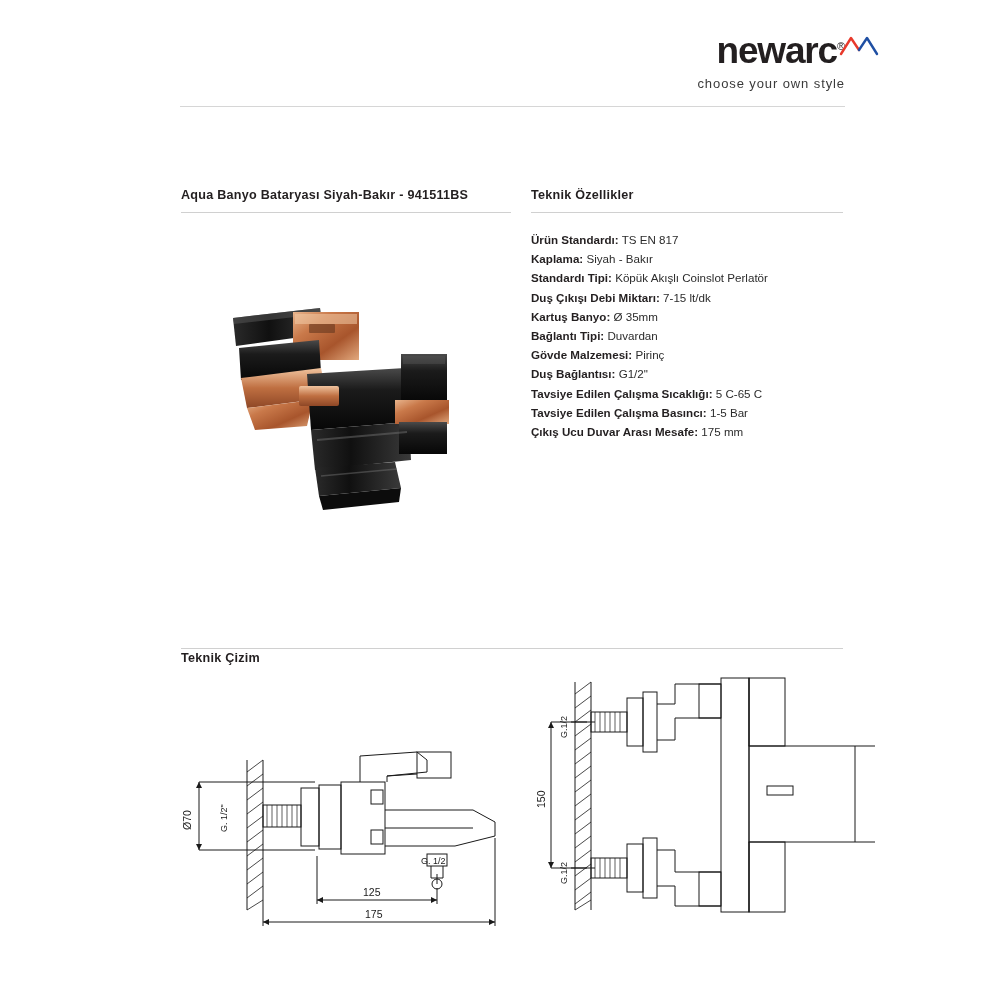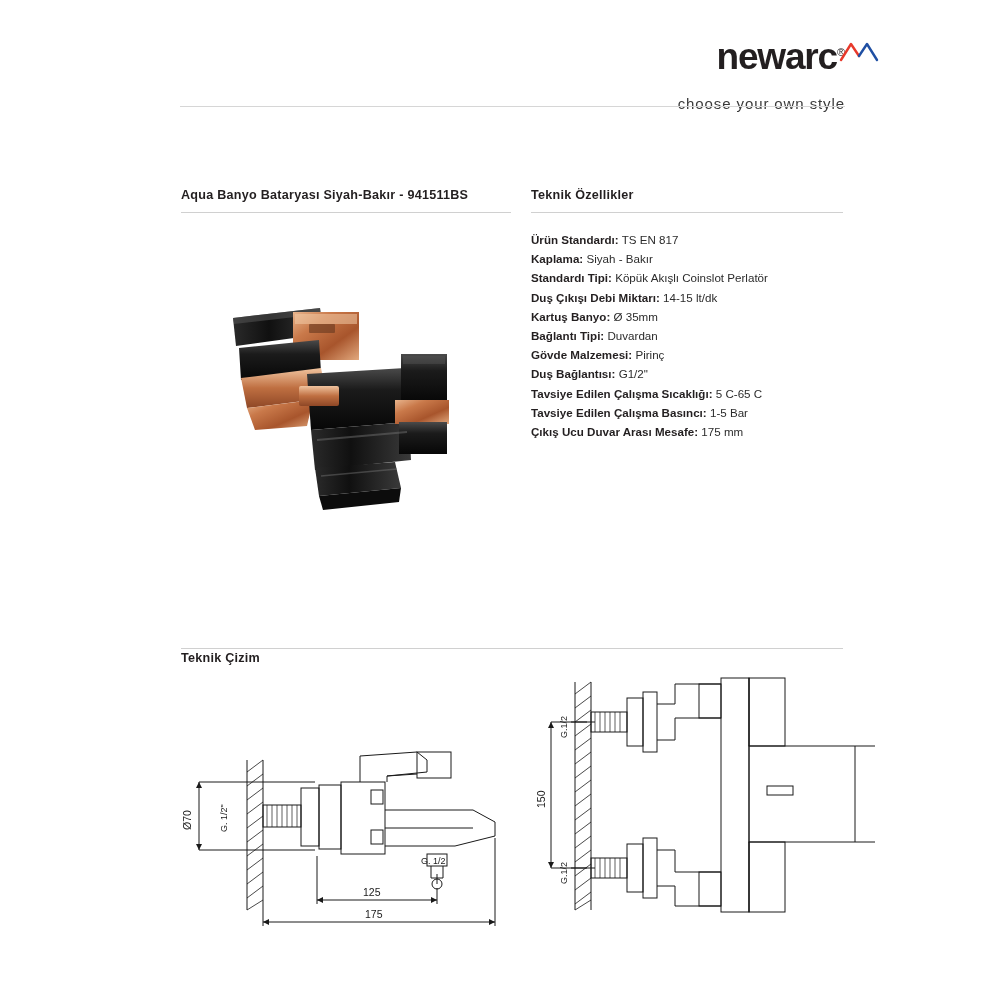--- a/index.html
+++ b/index.html
@@ -16,21 +16,21 @@
     position: relative;
     width: 1000px;
     height: 1000px;
     overflow: hidden;
   }
 
   
   .brand {
     position: absolute;
     right: 155px;
-    top: 38px;
+    top: 32px;
     text-align: right;
     width: 260px;
   }
   .brand-logo {
     font-size: 37px;
     font-weight: bold;
     letter-spacing: -1.2px;
     line-height: 1;
     color: #231f20;
     position: relative;
@@ -43,22 +43,22 @@
     letter-spacing: 0;
   }
   .brand-swoosh {
     position: absolute;
     left: 122px;
     top: 4px;
     width: 46px;
     height: 20px;
   }
   .brand-tag {
-    margin-top: 20px;
-    font-size: 15px;
+    margin-top: 7px;
+    font-size: 13px;
     letter-spacing: 0.9px;
     color: #3a3a3a;
   }
   .header-rule {
     position: absolute;
     left: 180px;
     right: 155px;
     top: 106px;
     border-top: 1px solid #d6d6d6;
   }
@@ -170,21 +170,21 @@
   <div class="col-left-title">Aqua Banyo Bataryası Siyah-Bakır - 941511BS</div>
   <div class="col-left-title-rule"></div>
 
   <div class="col-right-title">Teknik Özellikler</div>
   <div class="col-right-title-rule"></div>
 
   <div class="specs">
     <div class="spec-row"><span class="spec-label">Ürün Standardı:</span> <span class="spec-value">TS EN 817</span></div>
     <div class="spec-row"><span class="spec-label">Kaplama:</span> <span class="spec-value">Siyah - Bakır</span></div>
     <div class="spec-row"><span class="spec-label">Standardı Tipi:</span> <span class="spec-value">Köpük Akışlı Coinslot Perlatör</span></div>
-    <div class="spec-row"><span class="spec-label">Duş Çıkışı Debi Miktarı:</span> <span class="spec-value">14-15 lt/dk</span></div>
+    <div class="spec-row"><span class="spec-label">Duş Çıkışı Debi Miktarı:</span> <span class="spec-value">7-15 lt/dk</span></div>
     <div class="spec-row"><span class="spec-label">Kartuş Banyo:</span> <span class="spec-value">Ø 35mm</span></div>
     <div class="spec-row"><span class="spec-label">Bağlantı Tipi:</span> <span class="spec-value">Duvardan</span></div>
     <div class="spec-row"><span class="spec-label">Gövde Malzemesi:</span> <span class="spec-value">Pirinç</span></div>
     <div class="spec-row"><span class="spec-label">Duş Bağlantısı:</span> <span class="spec-value">G1/2"</span></div>
     <div class="spec-row"><span class="spec-label">Tavsiye Edilen Çalışma Sıcaklığı:</span> <span class="spec-value">5 C-65 C</span></div>
     <div class="spec-row"><span class="spec-label">Tavsiye Edilen Çalışma Basıncı:</span> <span class="spec-value">1-5 Bar</span></div>
     <div class="spec-row"><span class="spec-label">Çıkış Ucu Duvar Arası Mesafe:</span> <span class="spec-value">175 mm</span></div>
   </div>
 
   <div class="product">

